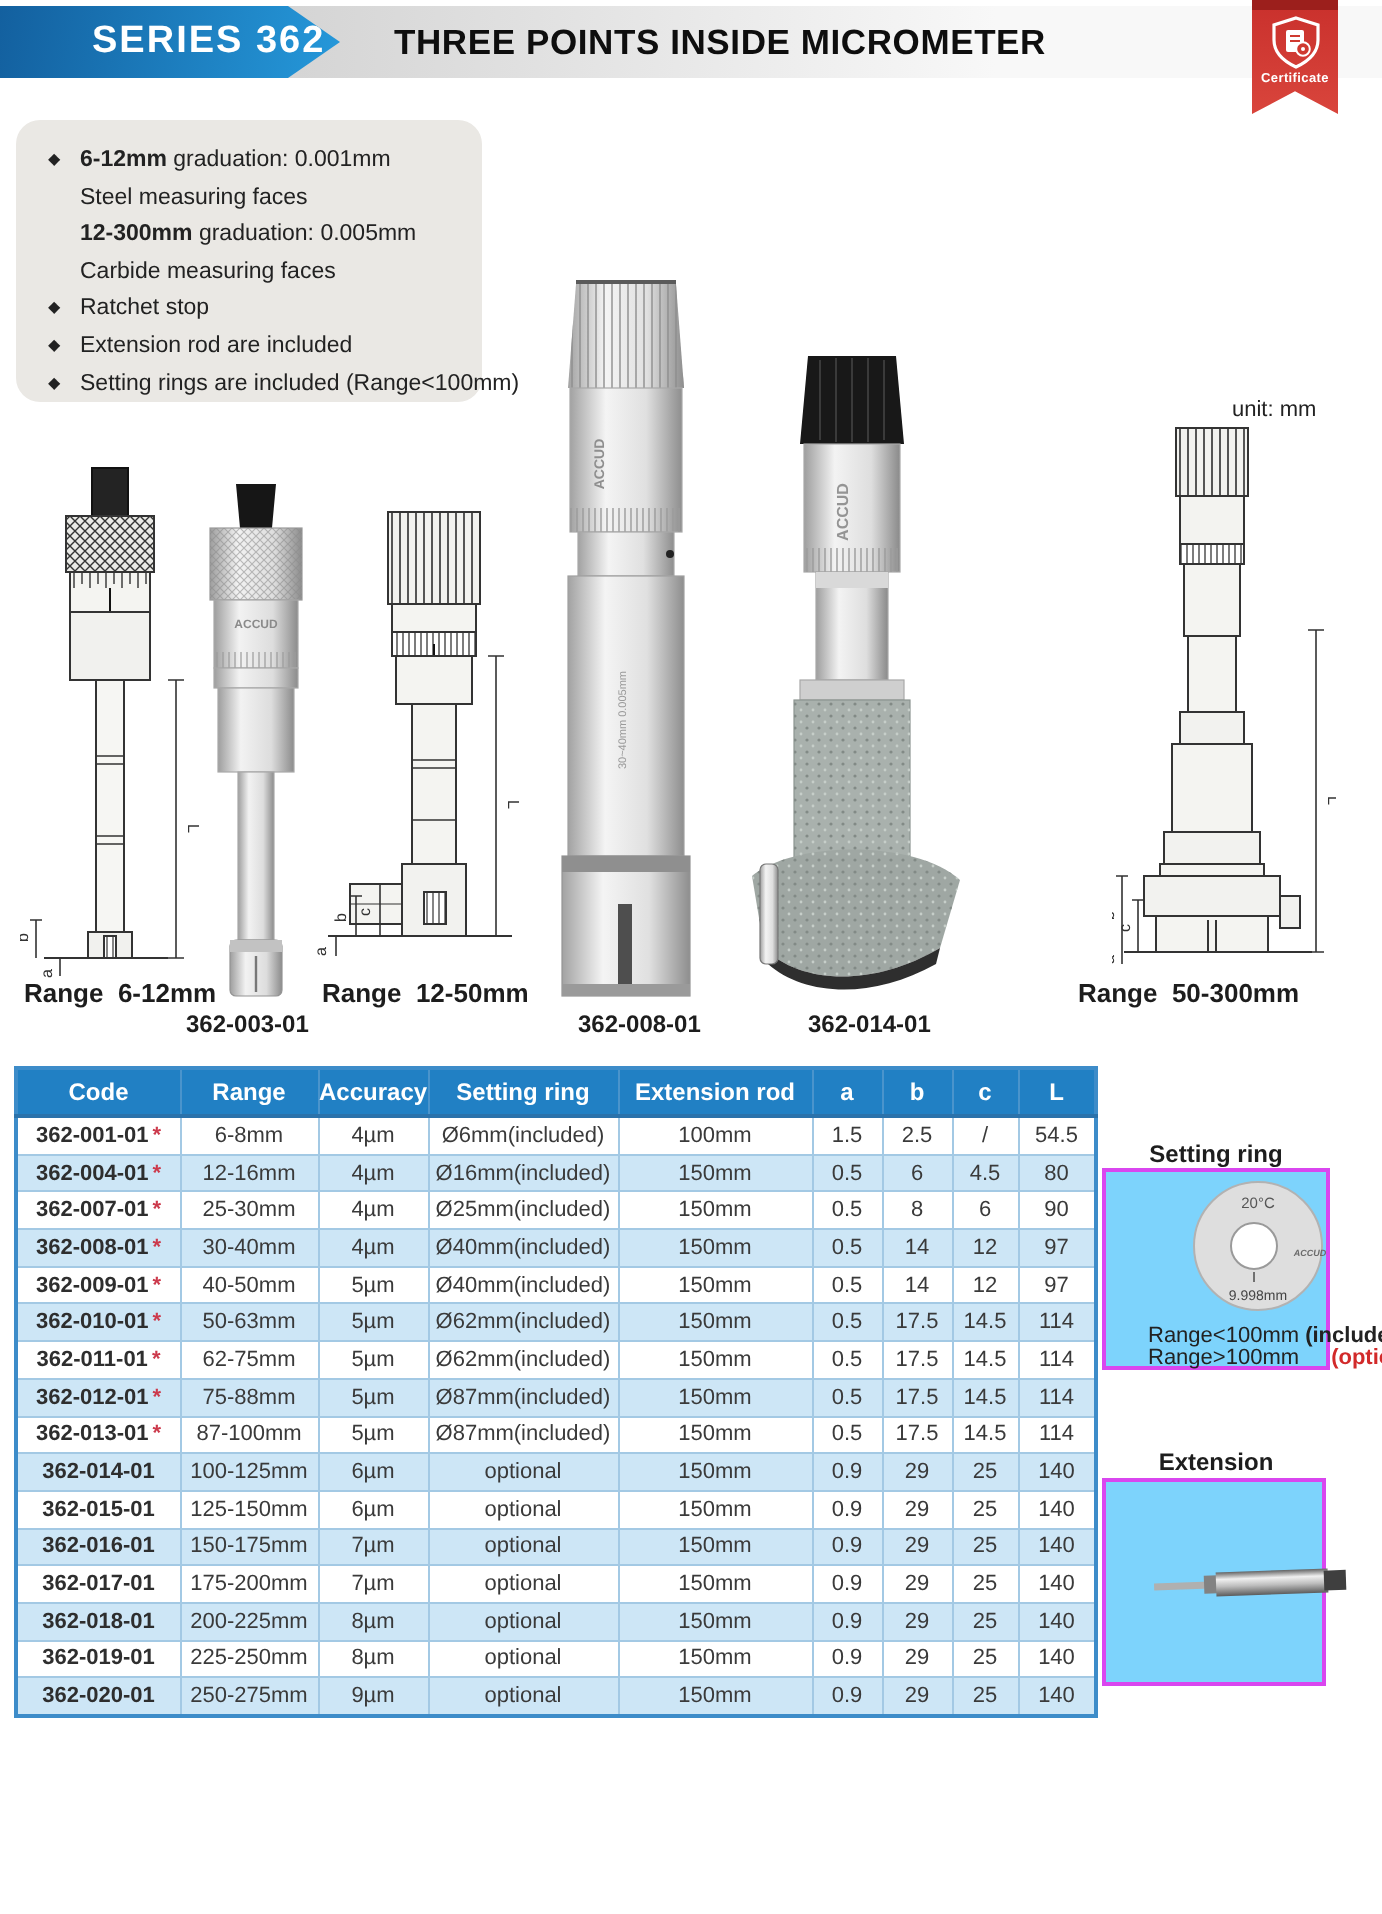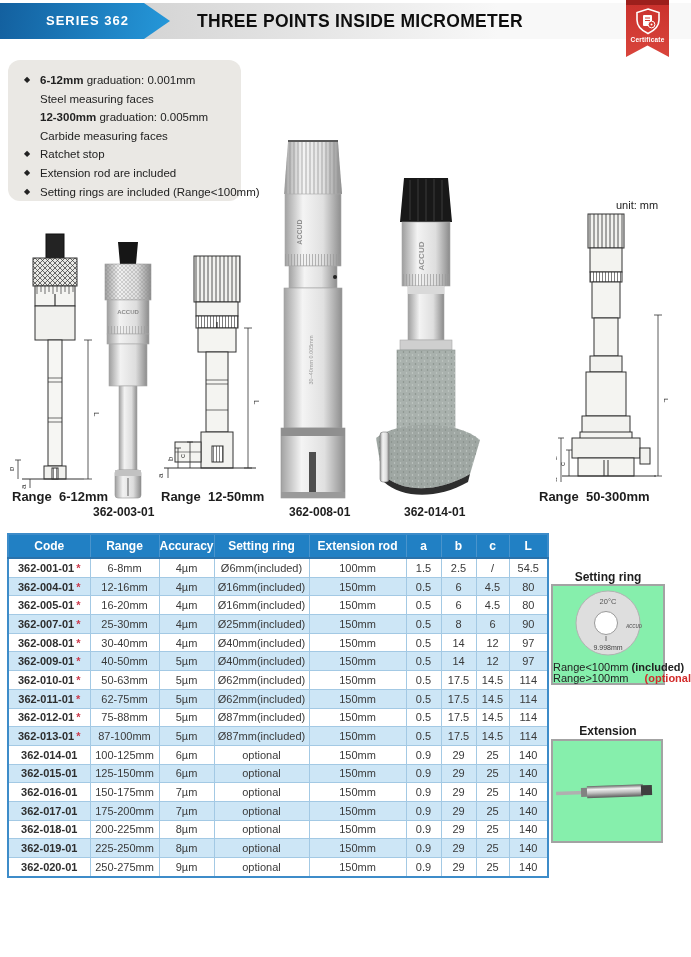--- a/index.html
+++ b/index.html
@@ -5,21 +5,21 @@
   html,body{margin:0;padding:0;background:#fff;}
   .page{position:relative;width:691px;height:957px;background:#ffffff;
         font-family:"Liberation Sans",sans-serif;overflow:hidden;}
 
   
   .title-strip{position:absolute;left:0;top:3px;width:691px;height:36px;
                background:linear-gradient(to right,#c6c6c6,#f8f8f8 72%);}
   .series-banner{position:absolute;left:0;top:0;width:170px;height:36px;
                  background:linear-gradient(100deg,#13609f,#2598da);
                  clip-path:polygon(0 0,144px 0,170px 18px,144px 36px,0 36px);
-                 color:#fff;font-weight:bold;font-size:13px;line-height:36px;
+                 color:#fff;font-weight:bold;font-size:19px;line-height:36px;
                  padding-left:46px;box-sizing:border-box;letter-spacing:1px;}
   .page-title{position:absolute;left:197px;top:0;height:20px;line-height:36px;margin:0;
               font-size:17.5px;font-weight:bold;color:#0e0e0e;letter-spacing:.3px;white-space:pre;}
   .certificate{position:absolute;left:626px;top:0;width:43px;height:57px;
                background:linear-gradient(#c9302c,#d9453c);
                clip-path:polygon(0 0,100% 0,100% 100%,50% 80%,0 100%);}
   .certificate .bar{position:absolute;top:0;left:0;right:0;height:5px;background:#9c1f1c;}
   .certificate svg{position:absolute;left:8px;top:8px;}
   .certificate .cert-label{position:absolute;left:0;right:0;top:36px;text-align:center;
                color:#fff;font-size:6.5px;font-weight:bold;letter-spacing:.2px;}
@@ -43,21 +43,21 @@
   .spec-table{border:2px solid #3d8cc9;}
   .spec-table th{background:#2180c4;color:#fff;font-size:12px;font-weight:bold;height:22px;
                  border:1px solid #4a94cc;border-bottom:2px solid #2a72ab;padding:0;}
   .spec-table td{height:17.7px;text-align:center;border:1px solid #a3c9e4;padding:0;background:#fff;}
   .spec-table tbody tr:nth-child(even) td{background:#cde6f6;}
   .spec-table td.code-cell b{color:#2e2e2e;}
   .spec-table .star{color:#cc3a4c;font-weight:bold;margin-left:2px;}
 
   
   .panel-title{position:absolute;font-size:12px;font-weight:bold;color:#1d1d1d;text-align:center;}
-  .panel-box{position:absolute;background:#86efac;border:2px solid #a3a3a3;box-sizing:border-box;}
+  .panel-box{position:absolute;background:#7dd3fc;border:2px solid #d946ef;box-sizing:border-box;padding-left:21px;}
   .ring-notes{font-size:11px;line-height:11px;text-align:left;color:#222;white-space:nowrap;}
   .ring-notes .opt{color:#d22a2a;font-weight:bold;margin-left:13px;}
   .dimtext{font-size:8px;fill:#333;font-family:"Liberation Sans",sans-serif;}
 </style>
 </head>
 <body>
 
 <div class="page">
 
   <div class="title-strip">
@@ -346,31 +346,20 @@
           <td>12-16mm</td>
           <td>4µm</td>
           <td>Ø16mm(included)</td>
           <td>150mm</td>
           <td>0.5</td>
           <td>6</td>
           <td>4.5</td>
           <td>80</td>
         </tr>
         <tr>
-          <td class="code-cell"><b>362-005-01</b><span class="star">*</span></td>
-          <td>16-20mm</td>
-          <td>4µm</td>
-          <td>Ø16mm(included)</td>
-          <td>150mm</td>
-          <td>0.5</td>
-          <td>6</td>
-          <td>4.5</td>
-          <td>80</td>
-        </tr>
-        <tr>
           <td class="code-cell"><b>362-007-01</b><span class="star">*</span></td>
           <td>25-30mm</td>
           <td>4µm</td>
           <td>Ø25mm(included)</td>
           <td>150mm</td>
           <td>0.5</td>
           <td>8</td>
           <td>6</td>
           <td>90</td>
         </tr>

